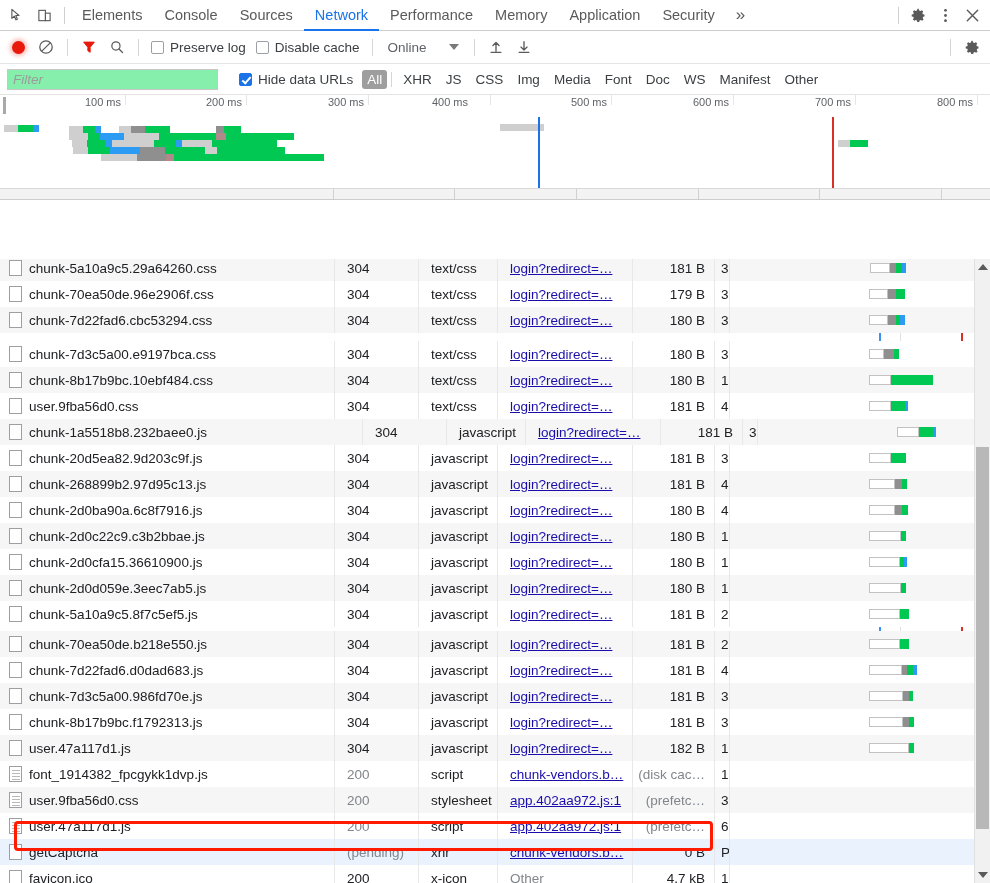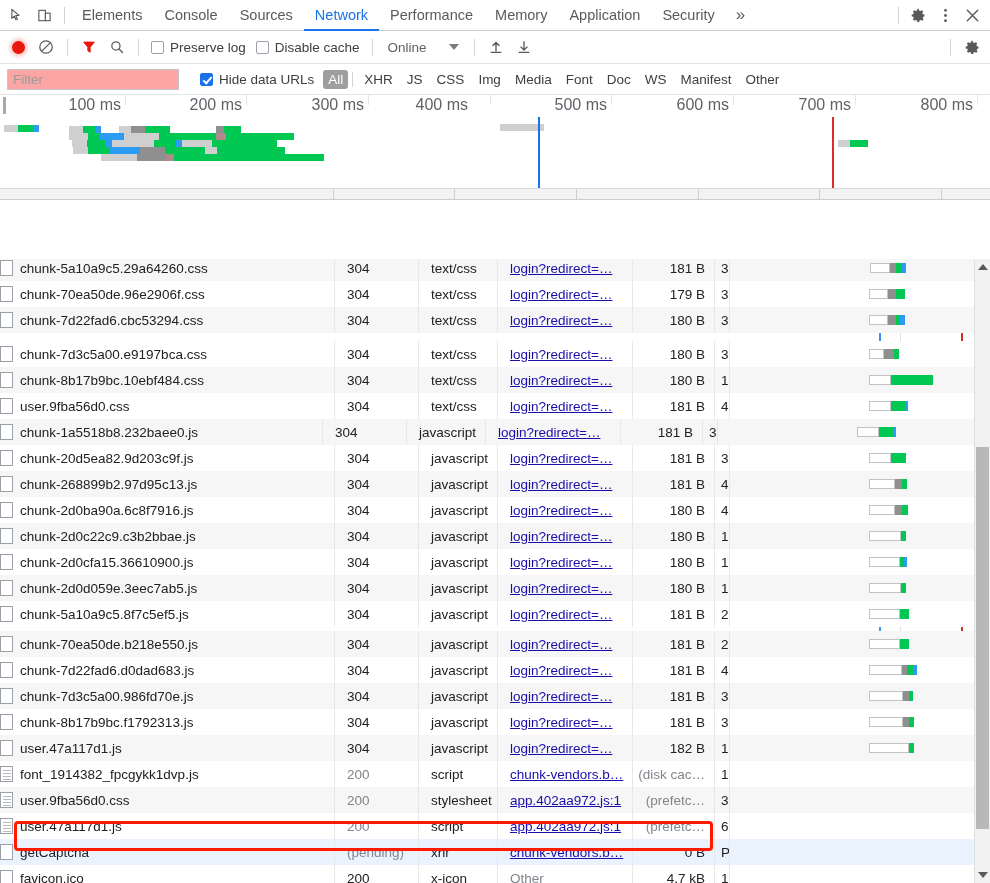--- a/index.html
+++ b/index.html
@@ -74,44 +74,45 @@
     border-top: 6px solid #7a7a7a;
   }
   .toolbar-spacer { flex: 1 1 auto; }
 
   
   .filterbar {
     height: 31px; display: flex; align-items: center;
     background: #fff; border-bottom: 1px solid #e4e4e4; padding: 0 4px;
   }
   .filter-input {
-    width: 172px; height: 21px; border: 1px solid #c6c6c6; background: #fca5a5;
+    width: 211px; height: 21px; border: 1px solid #c6c6c6; background: #86efac;
     font-size: 13.5px; color: #3c4043; padding: 0 5px; outline: none; margin-left: 3px;
     font-family: "Liberation Sans", sans-serif;
+    font-style: italic;
   }
   .filter-input::placeholder { color: #9b9b9b; }
   .ftypes { display: flex; align-items: center; gap: 0; margin-left: 4px; }
   .ftype {
     font-size: 13.5px; color: #3c4043; padding: 2px 7px; border-radius: 3px;
     white-space: nowrap;
   }
   .ftype.sel { background: #9e9e9e; color: #ffffff; padding: 2px 5px; }
   .ftype-sep { width: 1px; height: 15px; background: #d6d6d6; margin: 0 4px; }
 
   
   .blockedbar {
     height: 27px; display: flex; align-items: center;
     background: #fff; border-bottom: 1px solid #cdcdcd; padding: 0 8px; gap: 8px;
   }
 
   
   .overview { height: 105px; position: relative; background: #fff;
               border-bottom: 1px solid #cdcdcd; overflow: hidden; }
   .ov-ruler { position: absolute; left: 0; right: 0; top: 0; height: 22px; }
-  .ov-tick { position: absolute; top: 1px; font-size: 16px; color: #5f6368;
+  .ov-tick { position: absolute; top: 1px; font-size: 11px; color: #5f6368;
              transform: translateX(-100%); padding-right: 4px; white-space: nowrap; }
   .ov-gridline { position: absolute; top: 0; bottom: 12px; width: 1px; background: #e6e6e6; }
   .ov-leftbar { position: absolute; left: 3px; top: 2px; width: 3px; height: 17px; background: #a9a9a9; }
   .ov-band { position: absolute; height: 7px; }
   .ov-band .seg { position: absolute; top: 0; bottom: 0; }
   .ov-vline { position: absolute; top: 22px; bottom: 11px; width: 2px; }
   .ov-bottom-rule { position: absolute; left: 0; right: 0; bottom: 0; height: 11px;
                     background: #f3f3f3; border-top: 1px solid #d8d8d8; }
   .ov-bottom-tick { position: absolute; top: 0; bottom: 0; width: 1px; background: #d0d0d0; }
 
@@ -136,21 +137,21 @@
   }
   .row {
     height: 26px; display: flex; align-items: center; font-size: 13.5px;
     color: #202124; position: relative; white-space: nowrap;
   }
   .row.odd { background: #f6f6f6; }
   .row.even { background: #ffffff; }
   .row.hl { background: #eaf2fd; }
   .cell { height: 26px; display: flex; align-items: center; overflow: hidden;
           border-right: 1px solid #e8e8e8; flex: none; }
-  .cell.name { gap: 7px; }
+  .cell.name { padding-left: 9px; gap: 7px; }
   .cell.status, .cell.type { padding-left: 12px; }
   .cell.initiator { padding-left: 12px; }
   .cell.size { justify-content: flex-end; padding-right: 9px; }
   .cell.time { padding-left: 6px; }
   .cell.waterfall { border-right: none; flex: 1 1 auto; position: relative; }
   .muted { color: #80868b; }
   .link { color: #1a0dab; text-decoration: underline; }
   .link.plain { color: #1a0dab; text-decoration: underline; }
 
   
@@ -593,21 +594,21 @@
           <div class="cell time" style="width: 15px;">
             <span>4.</span>
           </div>
           <div class="cell waterfall">
             <div class="wf-bar wf-wait" style="left: 139px; width: 22px;"></div>
             <div class="wf-bar wf-green" style="left: 161px; width: 14px;"></div>
             <div class="wf-bar wf-blue" style="left: 175px; width: 3px;"></div>
           </div>
         </div>
         <div class="row odd" style="margin-top: 0px;">
-          <div class="cell name" style="width: 323px; align-items: center;">
+          <div class="cell name" style="width: 363px; align-items: center;">
             <span class="ficon blank"></span>
             <span>chunk-1a5518b8.232baee0.js</span>
           </div>
           <div class="cell status" style="width: 84px;">
             <span>304</span>
           </div>
           <div class="cell type" style="width: 79px;">
             <span>javascript</span>
           </div>
           <div class="cell initiator" style="width: 135px;">

